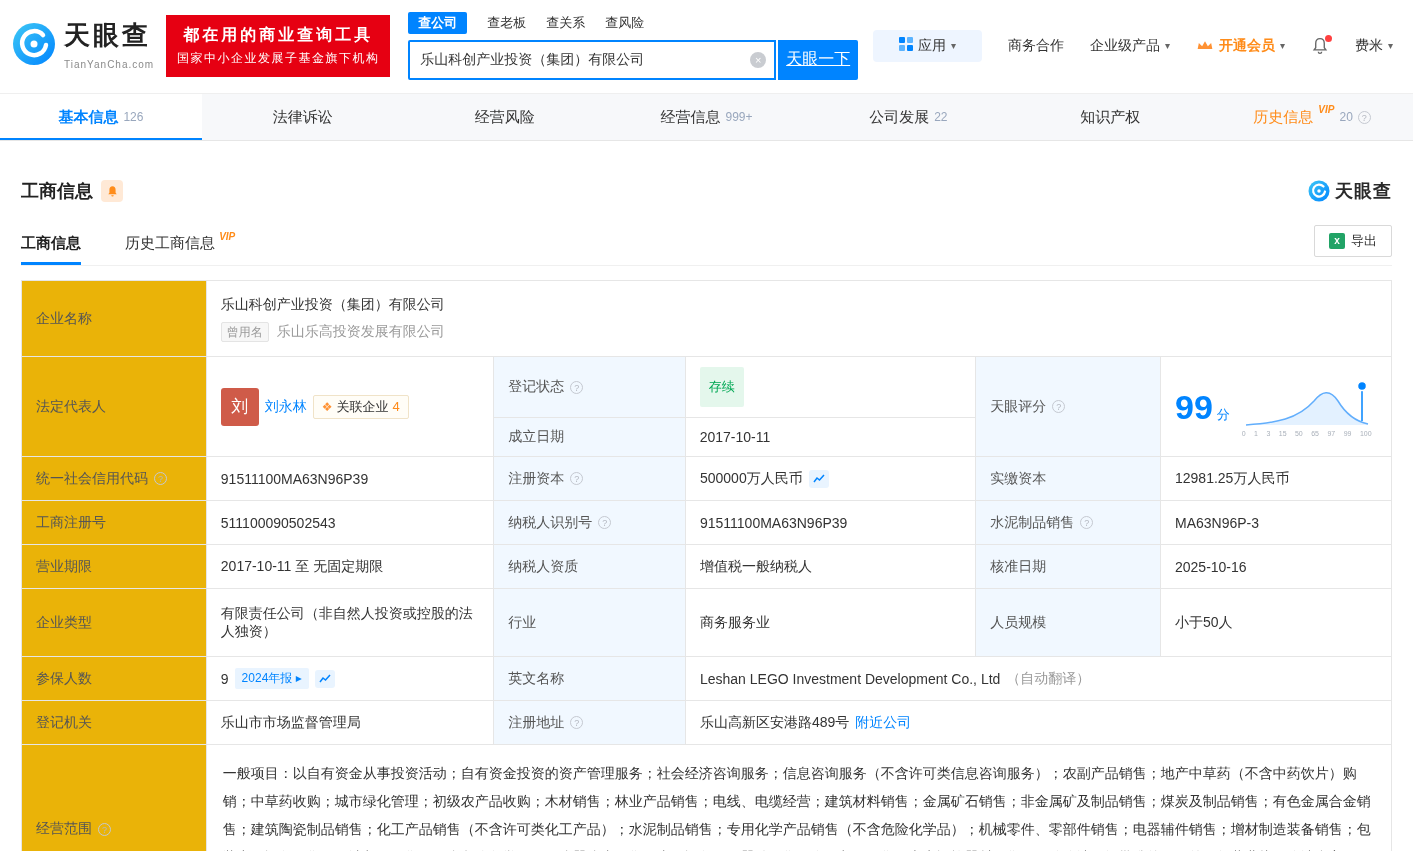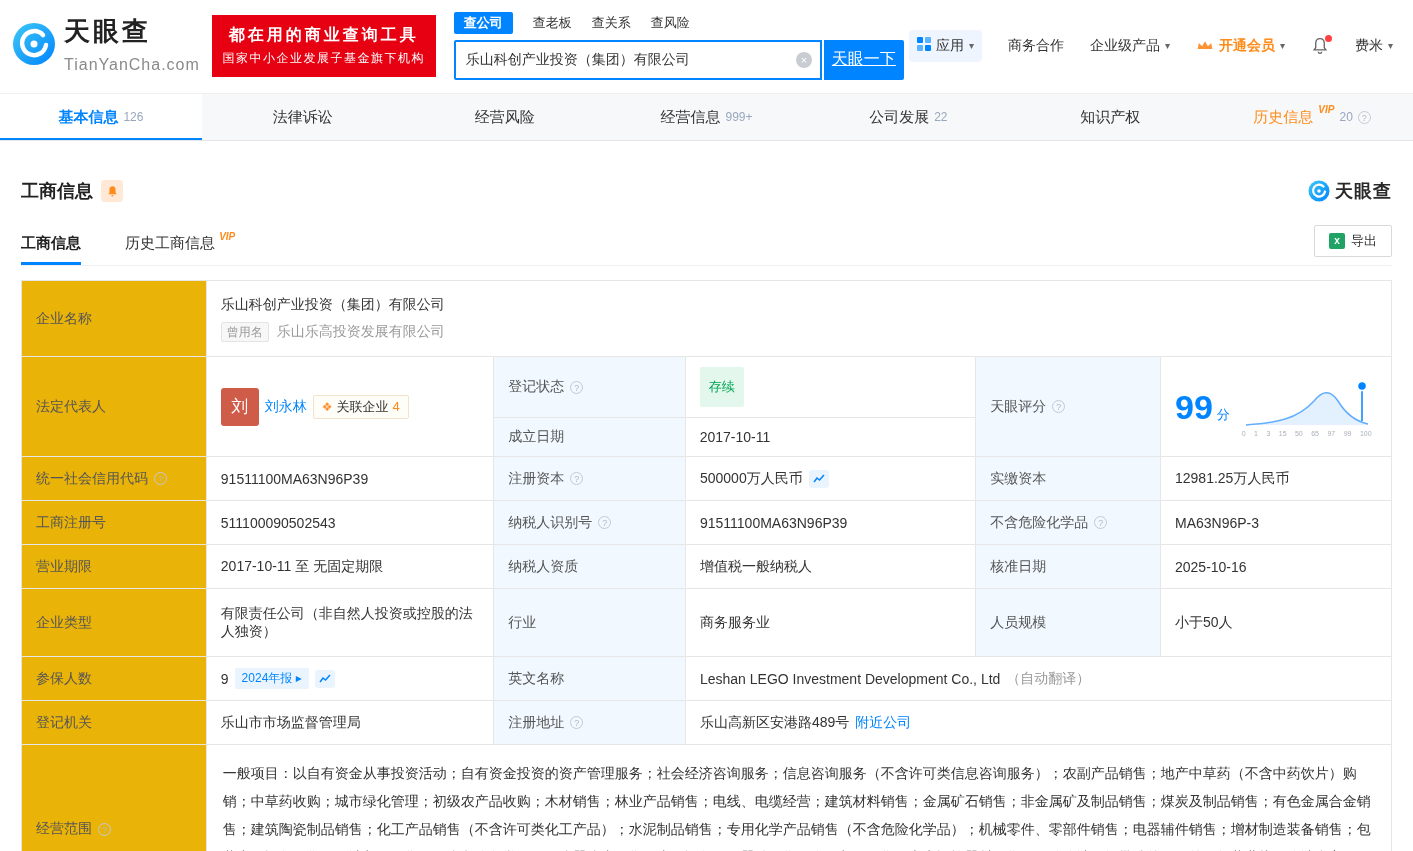--- a/index.html
+++ b/index.html
@@ -5,42 +5,42 @@
   * { margin:0; padding:0; box-sizing:border-box; }
   body {
     font-family:"Liberation Sans","DejaVu Sans",sans-serif;
     width:1413px; background:#fff; color:#333; font-size:14px;
   }
   
   .header { display:flex; align-items:center; padding:12px 20px 14px 12px; height:93px; background:#fff; }
   .logo { display:flex; align-items:center; gap:8px; cursor:pointer; }
   .logo-texts { display:flex; flex-direction:column; line-height:1.1; }
   .logo-name { font-size:26px; font-weight:bold; color:#222; letter-spacing:3px; }
-  .logo-domain { font-size:16px; color:#8a8a8a; letter-spacing:1px; margin-top:10px; }
+  .logo-domain { font-size:10px; color:#8a8a8a; letter-spacing:1px; margin-top:10px; }
   .banner { margin-left:12px; background:#e60012; color:#fff; width:224px; height:62px;
     display:flex; flex-direction:column; justify-content:center; align-items:center; }
   .banner-l1 { font-size:16px; font-weight:bold; letter-spacing:3px;text-align:center; }
   .banner-l2 { font-size:12px; letter-spacing:1.5px; margin-top:4px; }
   .search-area { margin-left:18px; display:flex; flex-direction:column; justify-content:flex-end; }
   .search-tabs { display:flex; gap:20px; align-items:center; margin-bottom:6px; font-size:13px; }
   .search-tab { color:#333; cursor:pointer; padding:2px 0; }
   .search-tab.active { background:#0084ff; color:#fff; padding:2px 10px; border-radius:2px; font-weight:bold; }
   .search-row { display:flex; align-items:stretch; }
   .search-box { width:368px; height:40px; border:2px solid #0084ff; border-radius:2px 0 0 2px;
     display:flex; align-items:center; padding:0 8px 0 10px; }
   .search-box input { border:none; outline:none; flex:1; font-size:14px; color:#333;
     font-family:"Liberation Sans","DejaVu Sans",sans-serif; background:transparent; }
   .clear-icon { width:16px; height:16px; border-radius:50%; background:#c9ccd1; color:#fff;
     font-size:11px; line-height:16px; text-align:center; cursor:pointer; flex:0 0 auto; }
   .clear-icon::after { content:"×"; }
   .search-btn { width:80px; background:#0084ff; color:#fff; border:none; font-size:16px;
     margin-left:2px; border-radius:0 2px 2px 0; cursor:pointer; font-family:inherit;text-decoration:underline; }
   .top-menu { margin-left:auto; display:flex; align-items:center; gap:26px; font-size:14px; color:#333; }
   .menu-item { display:flex; align-items:center; gap:5px; cursor:pointer; white-space:nowrap; }
-  .apps-pill { background:#eef5ff; border-radius:4px; padding:7px 8px; }
+  .apps-pill { background:#eef5ff; border-radius:4px; padding:7px 26px; }
   .caret { font-size:10px; color:#666; }
   .caret::after { content:"▾"; }
   .apps-pill .caret::after, .vip-entry .caret::after { color:inherit; }
   .vip-entry { color:#ff8c1a; font-weight:bold; }
   .bell-wrap { position:relative; cursor:pointer; display:flex; }
   .red-dot { position:absolute; top:-2px; right:-3px; width:7px; height:7px; background:#ff4040; border-radius:50%; }
   
   .navbar { display:flex; height:48px; background:#f7f8fa; border-top:1px solid #efefef; border-bottom:1px solid #e6e6e6; }
   .nav-tab { flex:1; display:flex; align-items:center; justify-content:center; gap:5px;
     font-size:15px; color:#333; cursor:pointer; position:relative; }
@@ -353,21 +353,21 @@
 
     <div class="row">
       <div class="cell c1 lbl">工商注册号</div>
       <div class="cell c2">511100090502543</div>
       <div class="cell c3 lblb">
         <span>纳税人识别号</span>
         <span class="help-icon"></span>
       </div>
       <div class="cell c4">91511100MA63N96P39</div>
       <div class="cell c5 lblb">
-        <span>不含危险化学品</span>
+        <span>水泥制品销售</span>
         <span class="help-icon"></span>
       </div>
       <div class="cell cflex last">MA63N96P-3</div>
     </div>
 
     <div class="row">
       <div class="cell c1 lbl">营业期限</div>
       <div class="cell c2">2017-10-11 至 无固定期限</div>
       <div class="cell c3 lblb">纳税人资质</div>
       <div class="cell c4">增值税一般纳税人</div>

